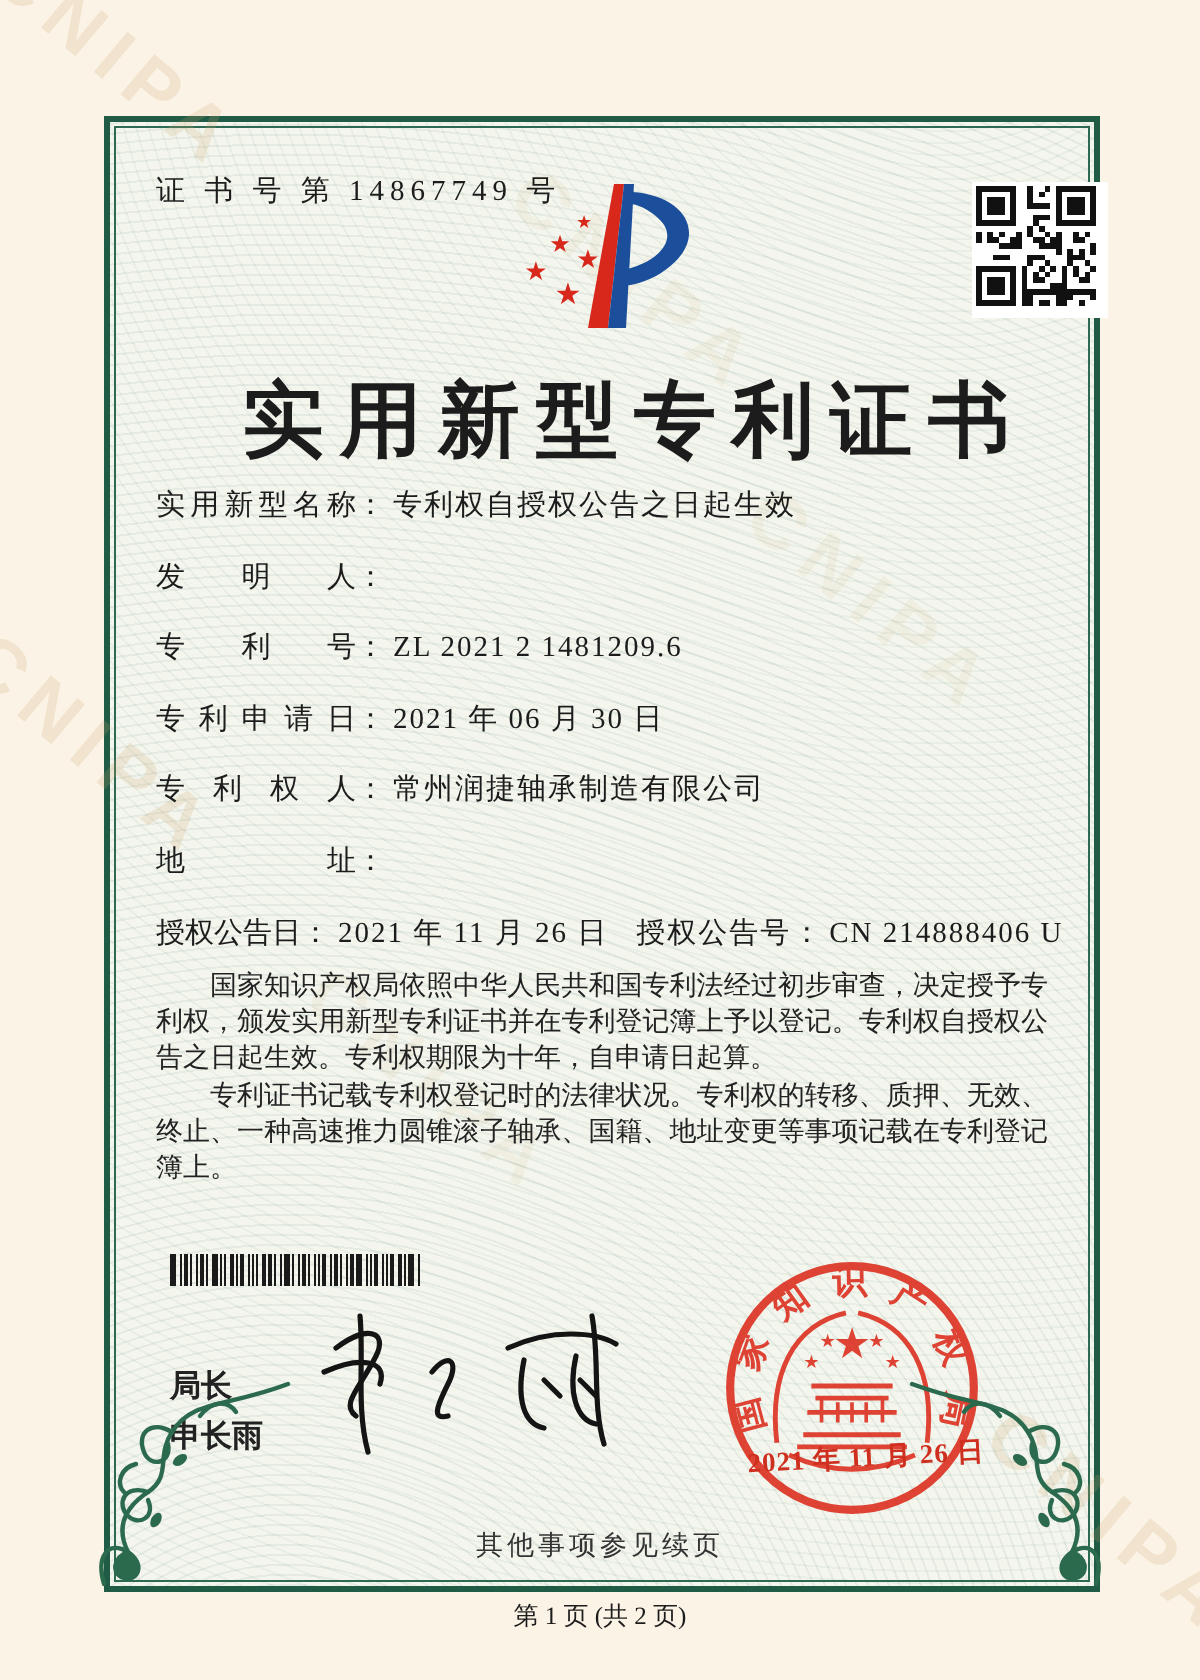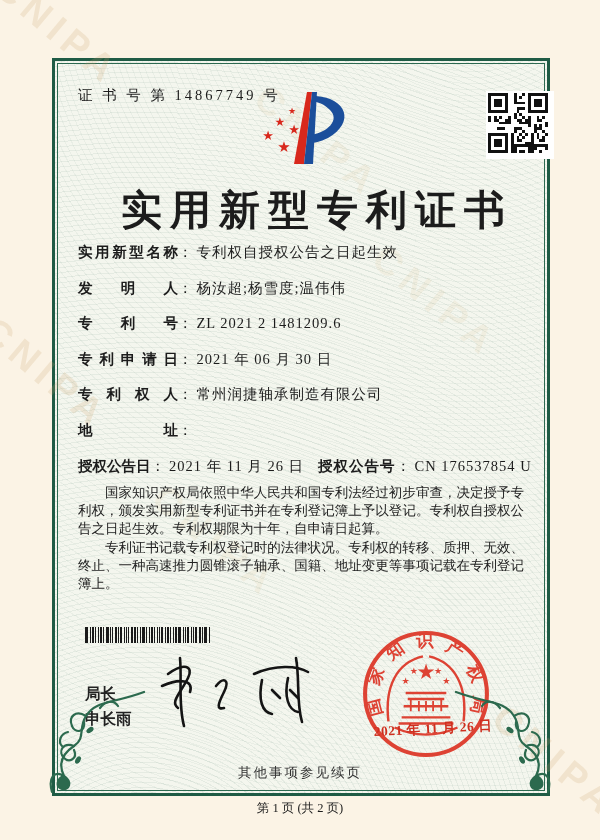--- a/index.html
+++ b/index.html
@@ -31,21 +31,21 @@
   .cert-no{position:absolute;left:78px;top:86px;font-size:14.5px;letter-spacing:3px;}
 
   .logo{position:absolute;left:250px;top:88px;width:115px;height:82px;}
   .qr{position:absolute;left:486px;top:91px;width:64px;height:64px;background:#fff;padding:2px;}
 
   .title{position:absolute;left:0;top:166px;width:600px;margin:17px;text-align:center;
          font-size:41px;font-weight:700;letter-spacing:8px;}
 
   .fields{position:absolute;left:78px;top:243px;width:446px;font-size:14.5px;}
   .frow{display:flex;align-items:baseline;height:35.6px;white-space:nowrap;}
-  .flabel{display:inline-block;width:100px;text-align:justify;text-align-last:justify;font-weight:bold;}
+  .flabel{display:inline-block;width:100px;text-align:justify;text-align-last:justify;}
   .fvalue{margin-left:4px;letter-spacing:1px;}
   .fpair2{margin-left:14px;display:flex;align-items:baseline;}
   .fpair2 .flabel{width:78px;letter-spacing:1px;text-align-last:auto;}
 
   .paras{position:absolute;left:78px;top:484px;width:446px;font-size:13.5px;
          line-height:18.2px;text-align:justify;color:#222;}
   .paras p{margin:0;text-indent:2em;}
 
   .barcode{position:absolute;left:85px;top:627px;width:155px;height:16px;}
 
@@ -228,21 +228,20 @@
 
     <div class="fields">
       <div class="frow">
         <span class="flabel">实用新型名称</span>
           <span>：</span>
         <span class="fvalue">专利权自授权公告之日起生效</span>
       </div>
       <div class="frow">
         <span class="flabel">发明人</span>
           <span>：</span>
-        <span class="fvalue">杨汝超;杨雪度;温伟伟</span>
       </div>
       <div class="frow">
         <span class="flabel">专利号</span>
           <span>：</span>
         <span class="fvalue">ZL 2021 2 1481209.6</span>
       </div>
       <div class="frow">
         <span class="flabel">专利申请日</span>
           <span>：</span>
         <span class="fvalue">2021 年 06 月 30 日</span>
@@ -256,21 +255,21 @@
         <span class="flabel">地址</span>
           <span>：</span>
       </div>
       <div class="frow">
         <span class="flabel">授权公告日</span>
           <span>：</span>
         <span class="fvalue">2021 年 11 月 26 日</span>
         <span class="fpair2">
           <span class="flabel">授权公告号</span>
             <span>：</span>
-          <span class="fvalue">CN 176537854 U</span>
+          <span class="fvalue">CN 214888406 U</span>
         </span>
       </div>
     </div>
 
     <div class="paras">
       <p>国家知识产权局依照中华人民共和国专利法经过初步审查，决定授予专利权，颁发实用新型专利证书并在专利登记簿上予以登记。专利权自授权公告之日起生效。专利权期限为十年，自申请日起算。</p>
       <p>专利证书记载专利权登记时的法律状况。专利权的转移、质押、无效、终止、一种高速推力圆锥滚子轴承、国籍、地址变更等事项记载在专利登记簿上。</p>
     </div>
 
     <div class="barcode">

